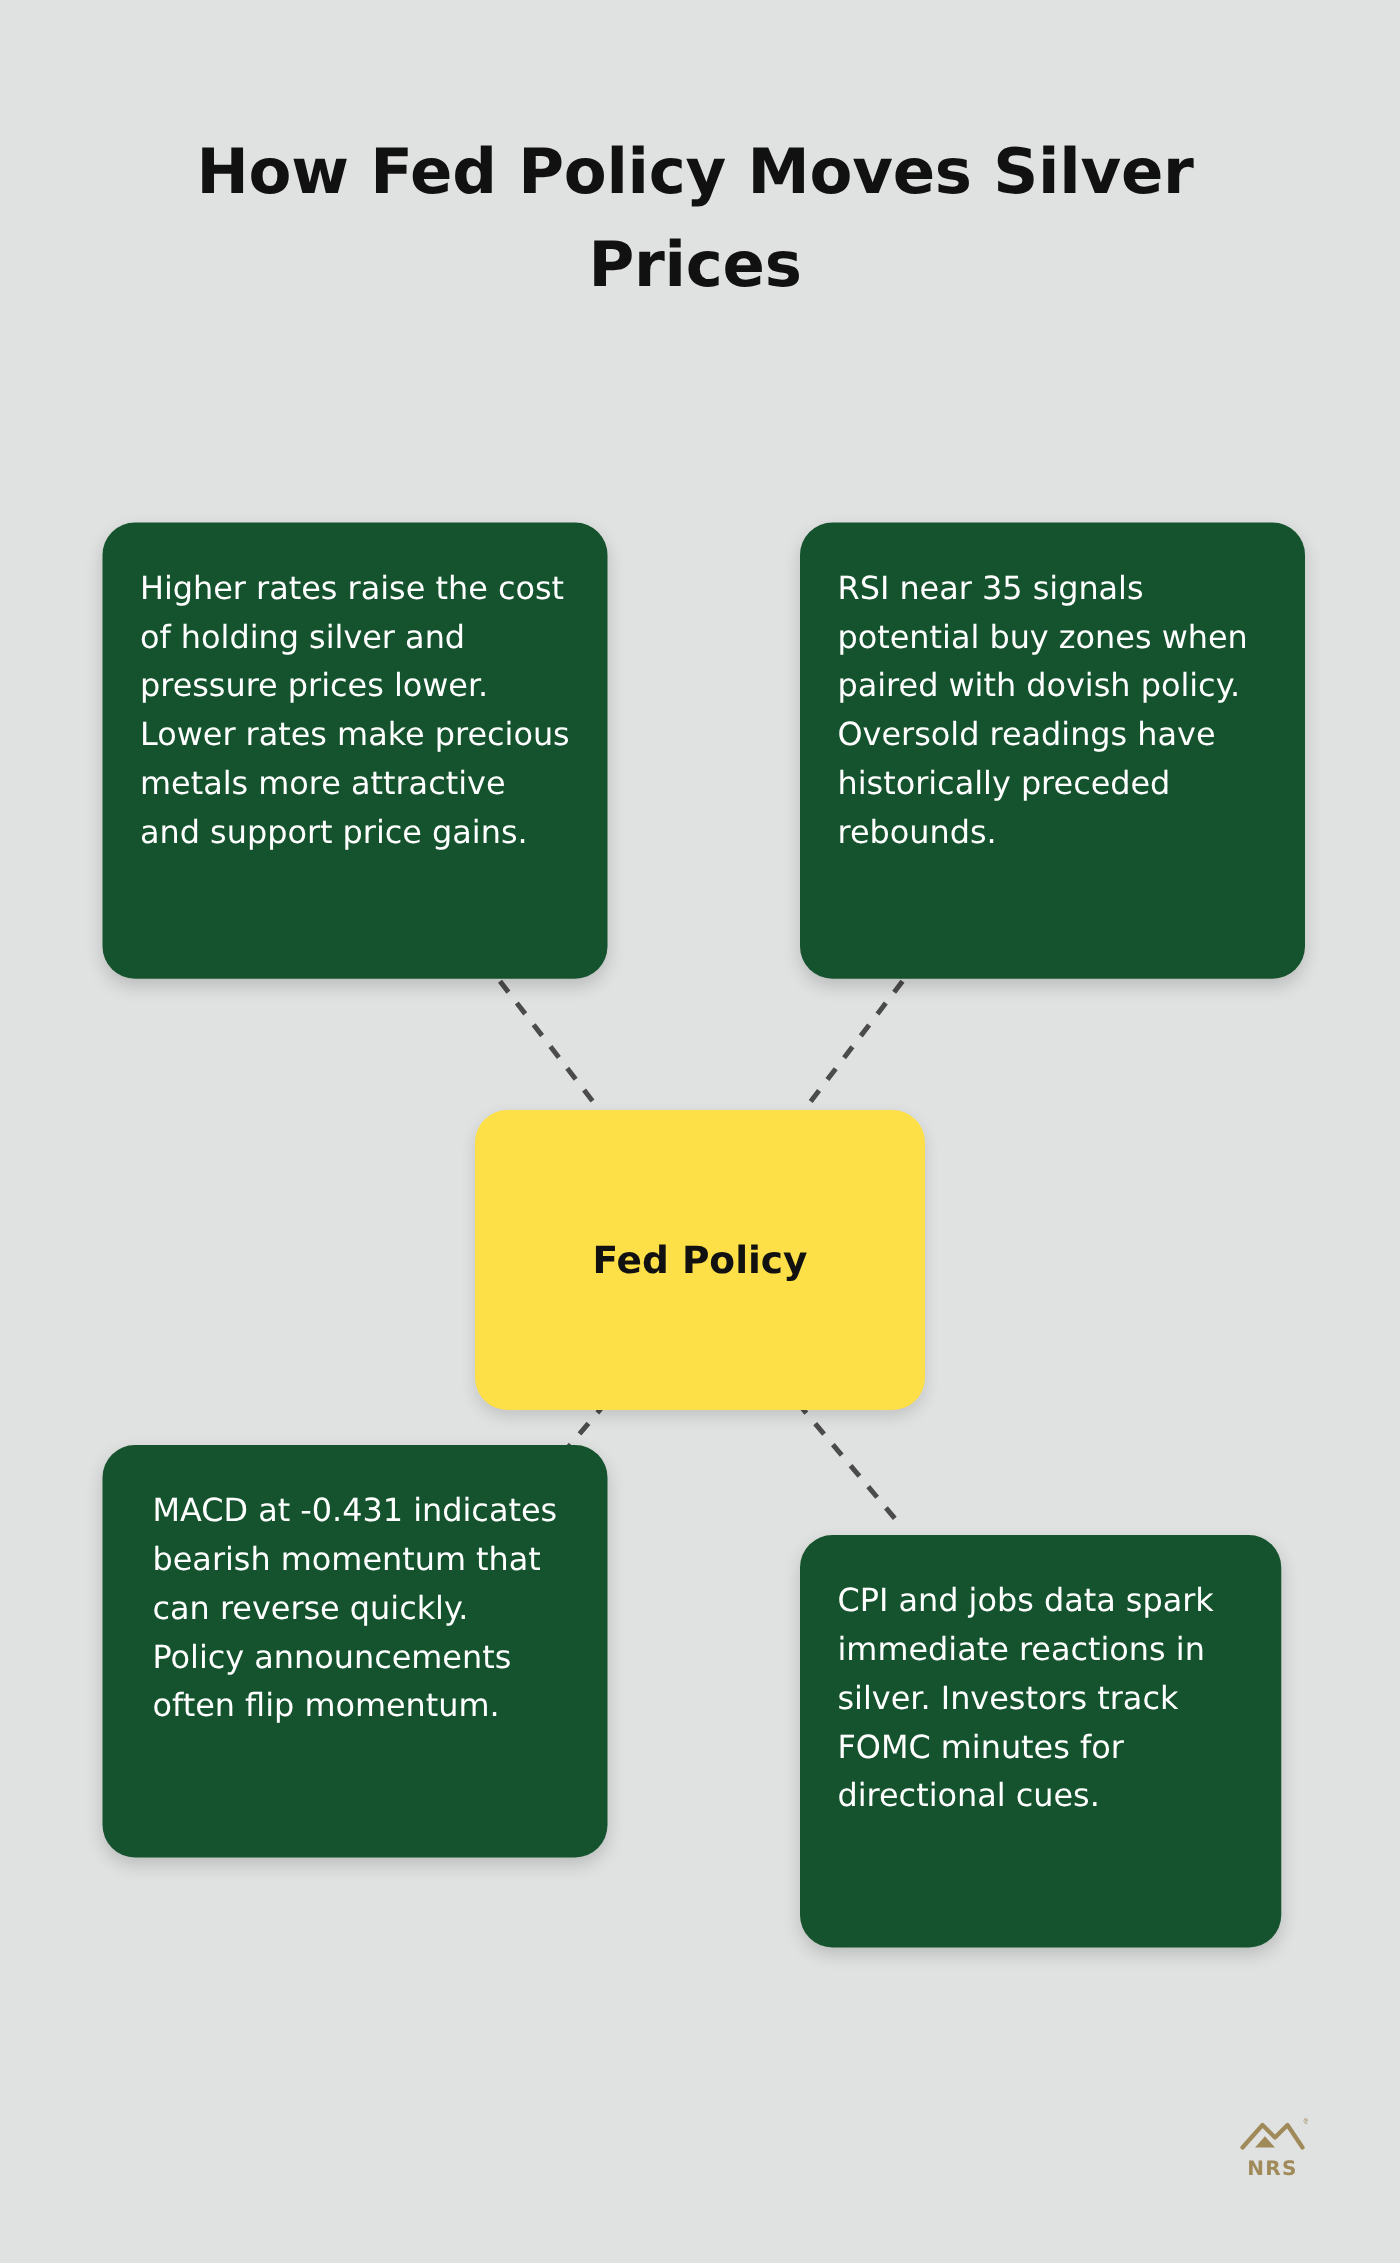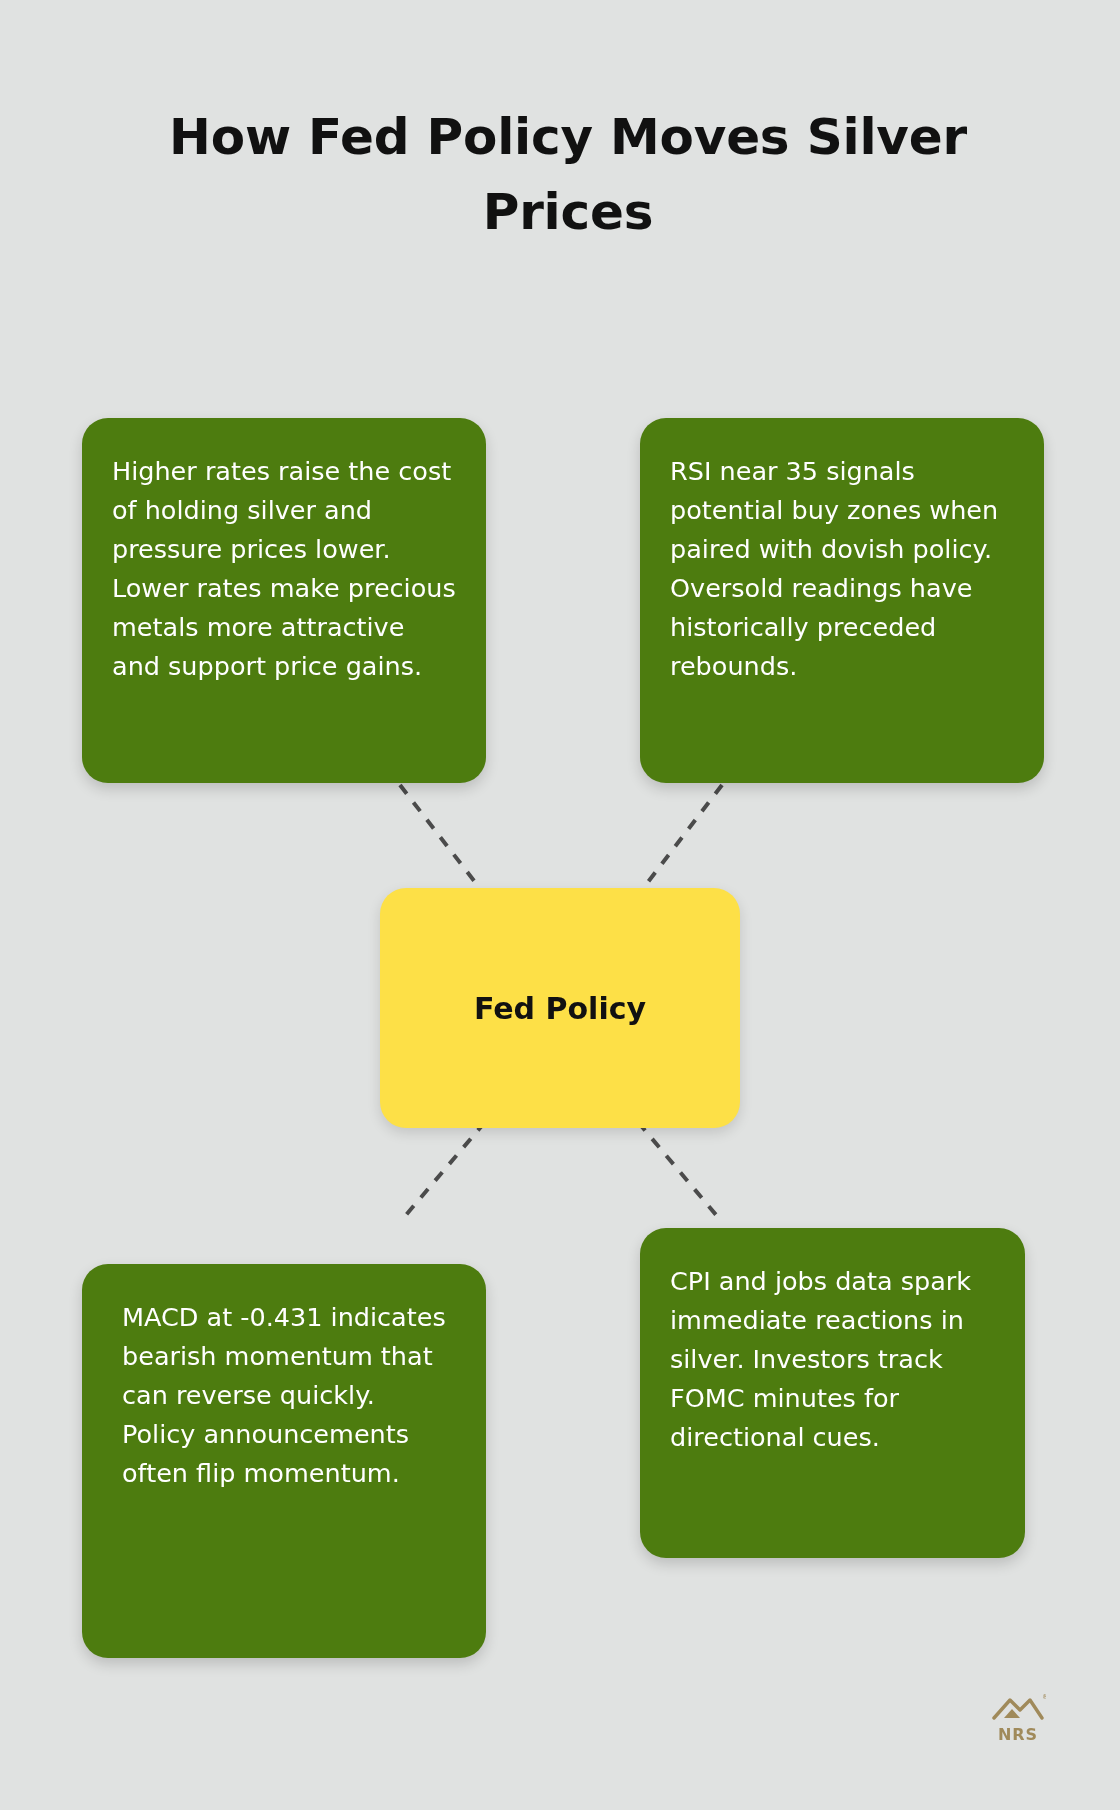--- a/index.html
+++ b/index.html
@@ -14,51 +14,51 @@
     overflow: hidden;
     position: relative;
   }
   .page {
     position: relative;
     width: 1120px;
     height: 1810px;
   }
   .title {
     position: absolute;
-    left: 98px;
+    left: 86px;
     top: 100px;
     width: 940px;
     text-align: center;
     font-size: 50px;
     font-weight: bold;
     line-height: 1.5;
     color: #111111;
     letter-spacing: -0.2px;
   }
   .connectors {
     position: absolute;
     left: 0;
     top: 0;
     width: 1120px;
     height: 1810px;
   }
   .node-box {
     position: absolute;
-    background: #4d7c0f;
+    background: #14532d;
     border-radius: 26px;
     box-shadow: 0 6px 14px rgba(0,0,0,0.16);
     color: #ffffff;
     font-size: 25.5px;
     line-height: 1.53;
     padding: 34px 30px 34px 30px;
     box-sizing: border-box;
   }
   .node-tl { left: 82px;  top: 418px;  width: 404px; height: 365px; }
   .node-tr { left: 640px; top: 418px;  width: 404px; height: 365px; }
-  .node-bl { left: 82px;  top: 1264px; width: 404px; height: 394px; padding-left: 40px; }
+  .node-bl { left: 82px;  top: 1156px; width: 404px; height: 330px; padding-left: 40px; }
   .node-br { left: 640px; top: 1228px; width: 385px; height: 330px; }
   .center-box {
     position: absolute;
     left: 380px;
     top: 888px;
     width: 360px;
     height: 240px;
     background: #fde047;
     border-radius: 26px;
     box-shadow: 0 5px 13px rgba(0,0,0,0.13);

